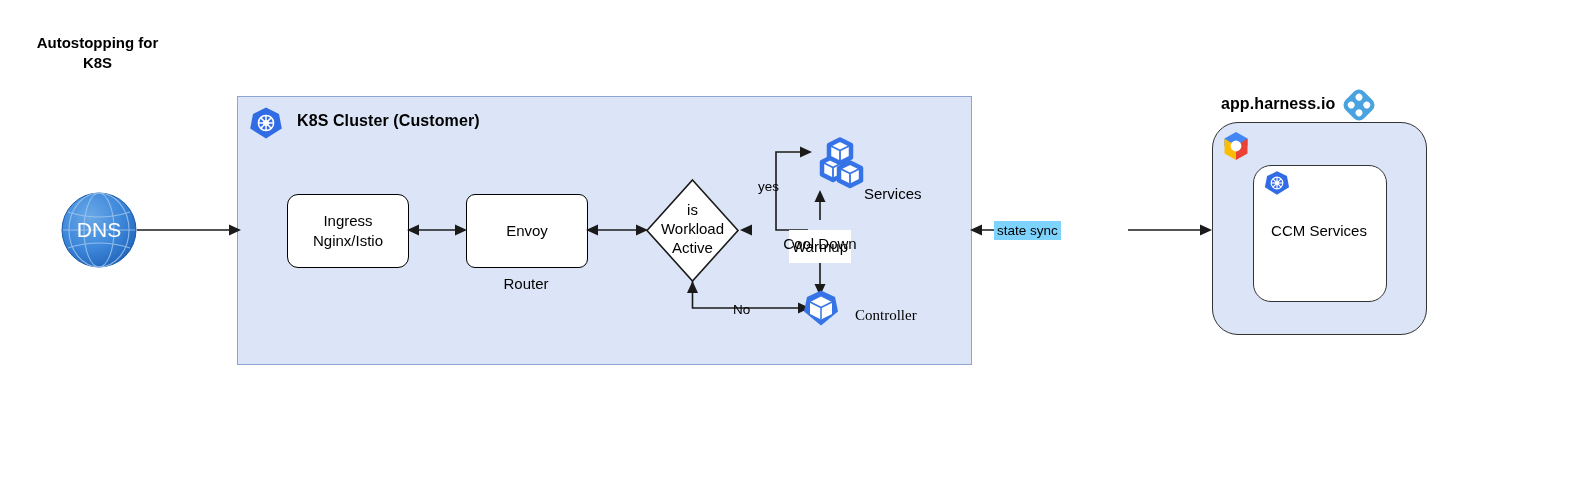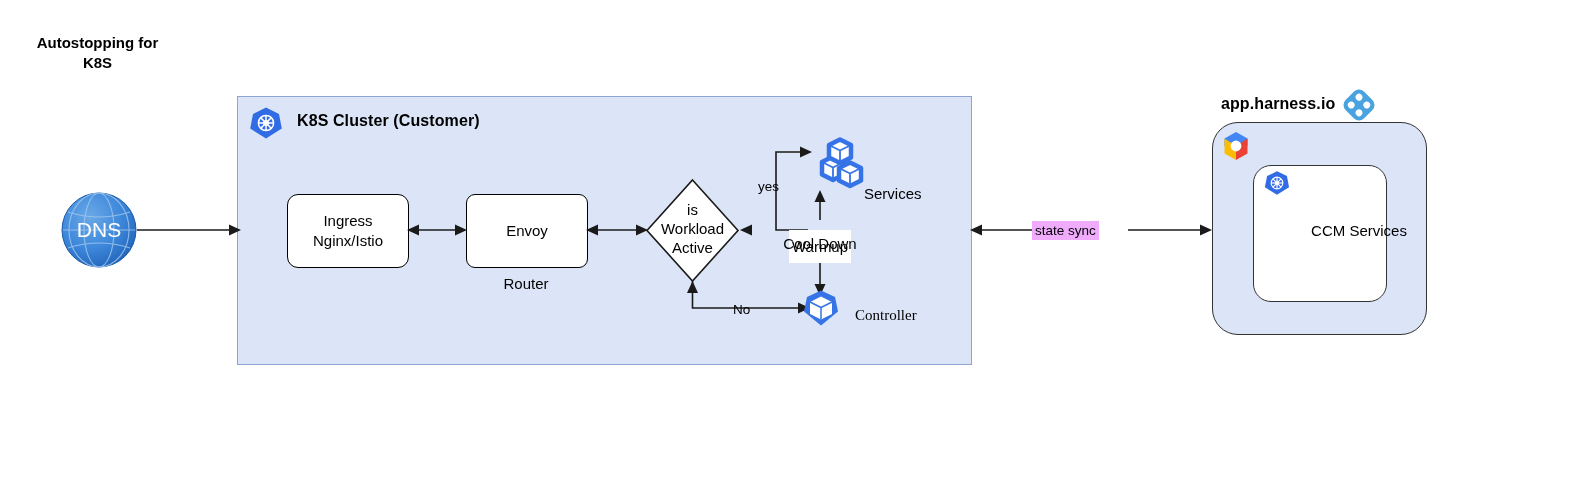--- a/index.html
+++ b/index.html
@@ -154,21 +154,21 @@
   </svg>
 </div>
 <div class="abs plain" style="left:855px;top:306px;font-family:Liberation Serif, serif;">Controller</div>
 
 <svg class="abs" style="left:970px;top:220px;" width="242" height="20">
   <line x1="12" y1="10" x2="230" y2="10" stroke="#1a1a1a" stroke-width="1.6"></line>
   <polygon points="12,4.5 0,10 12,15.5" fill="#1a1a1a"></polygon>
   <polygon points="230,4.5 242,10 230,15.5" fill="#1a1a1a"></polygon>
   <rect x="72" y="2" width="86" height="16" fill="#ffffff"></rect>
 </svg>
-<div class="abs plain lbl-sm" style="left:1032px;top:221px;background:#f0abfc;padding:0 3px;">state sync</div>
+<div class="abs plain lbl-sm" style="left:994px;top:221px;background:#7dd3fc;padding:0 3px;">state sync</div>
 
 <div class="abs hdr" style="left:1221px;top:95px;">app.harness.io</div>
 <div class="abs" style="left:1342px;top:88px;width:34px;height:34px;">
   <svg width="34" height="34" viewBox="0 0 34 34">
     <g transform="rotate(45 17 17)">
       <rect x="4" y="4" width="26" height="26" rx="7" ry="7" fill="#48a3e0"></rect>
       <circle cx="11.5" cy="11.5" r="3.4" fill="#ffffff"></circle>
       <circle cx="22.5" cy="11.5" r="3.4" fill="#ffffff"></circle>
       <circle cx="11.5" cy="22.5" r="3.4" fill="#ffffff"></circle>
       <circle cx="22.5" cy="22.5" r="3.4" fill="#ffffff"></circle>
@@ -200,13 +200,13 @@
       <line x1="17" y1="19.3" x2="17" y2="24.6"></line>
       <line x1="9.4" y1="17" x2="14.7" y2="17"></line>
       <line x1="19.3" y1="17" x2="24.6" y2="17"></line>
       <line x1="11.6" y1="11.6" x2="15.3" y2="15.3"></line>
       <line x1="18.7" y1="18.7" x2="22.4" y2="22.4"></line>
       <line x1="22.4" y1="11.6" x2="18.7" y2="15.3"></line>
       <line x1="15.3" y1="18.7" x2="11.6" y2="22.4"></line>
     </g>
   </svg>
 </div>
-<div class="abs plain c" style="left:1253px;top:221px;width:132px;padding-left:40px;">CCM Services</div>
+<div class="abs plain c" style="left:1253px;top:221px;width:132px;">CCM Services</div>
 
 </body></html>

